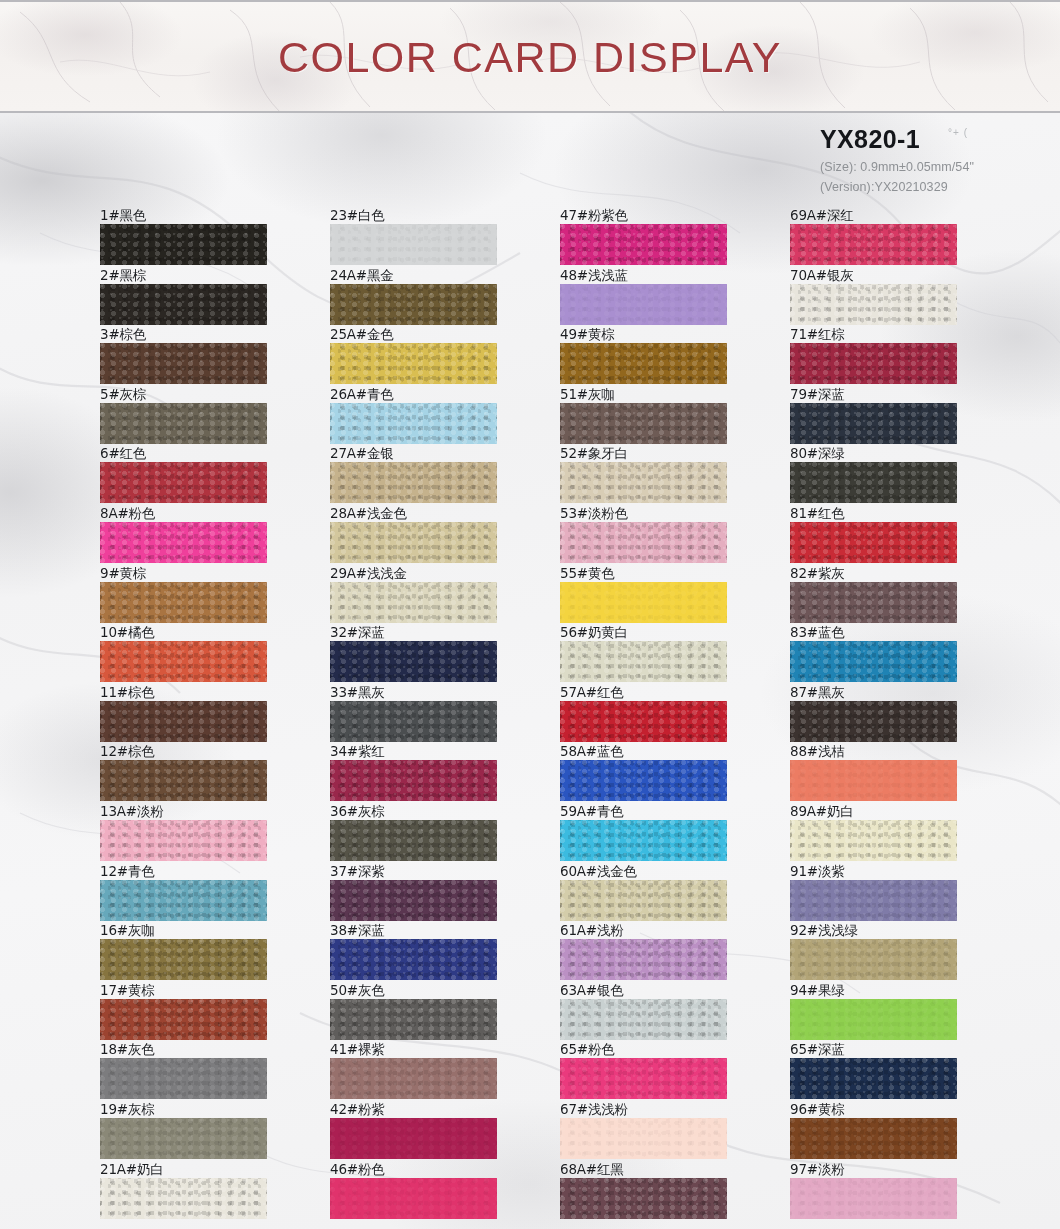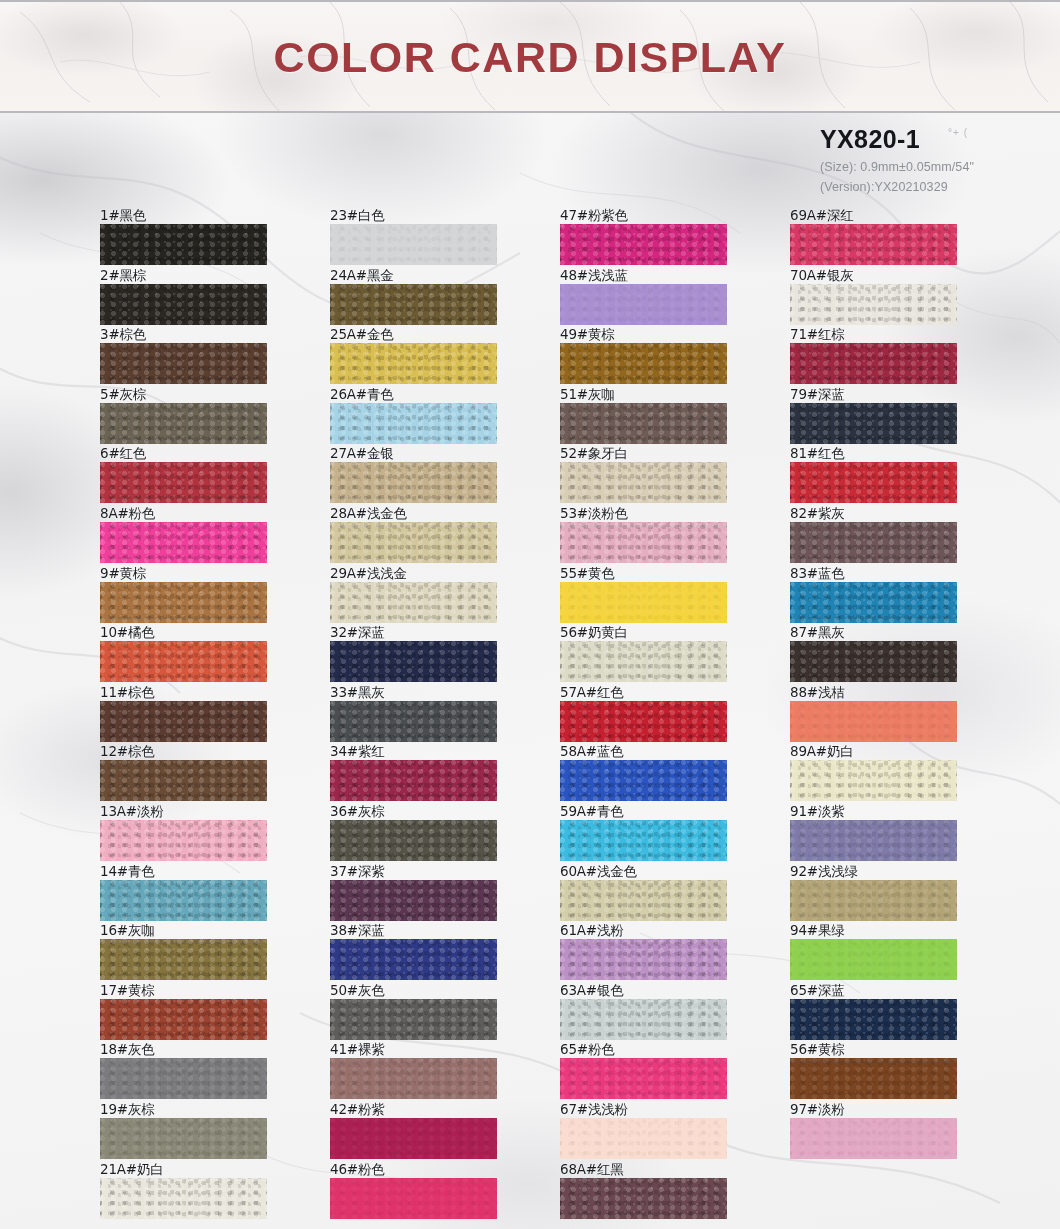--- a/index.html
+++ b/index.html
@@ -20,21 +20,21 @@
       radial-gradient(ellipse 120px 70px at 26% 72%, rgba(190,182,188,.30), rgba(255,255,255,0) 70%),
       radial-gradient(ellipse 160px 55px at 52% 18%, rgba(196,188,192,.26), rgba(255,255,255,0) 70%),
       radial-gradient(ellipse 130px 66px at 73% 64%, rgba(188,180,186,.30), rgba(255,255,255,0) 70%),
       radial-gradient(ellipse 150px 60px at 92% 28%, rgba(196,186,190,.30), rgba(255,255,255,0) 70%),
       linear-gradient(180deg,#f8f6f4 0%,#f4f1ef 50%,#f6f3f1 100%);
     overflow:hidden;
   }
   .banner-veins{position:absolute;inset:0;opacity:.5;}
   .banner-title{
     position:absolute;left:0;right:0;top:31px;text-align:center;
-    font-size:43px;font-weight:bold;letter-spacing:1.5px;
+    font-size:43px;font-weight:normal;letter-spacing:1.5px;
     color:#a23b3f;
     font-family:"Liberation Sans","DejaVu Sans",sans-serif;
     text-shadow:1px 1px 0 rgba(255,255,255,.6);
   }
 
   
   .board{
     position:absolute;left:0;top:113px;width:1060px;height:1116px;
     overflow:hidden;
     background:
@@ -198,21 +198,21 @@
         </div>
         <div class="cell">
           <div class="cell-label">12#棕色</div>
           <div class="cell-swatch grain" style="background-color: rgb(106, 76, 54);"></div>
         </div>
         <div class="cell">
           <div class="cell-label">13A#淡粉</div>
           <div class="cell-swatch grain" style="background-color: rgb(240, 174, 194);"></div>
         </div>
         <div class="cell">
-          <div class="cell-label">14#青色</div>
+          <div class="cell-label">12#青色</div>
           <div class="cell-swatch grain" style="background-color: rgb(102, 168, 187);"></div>
         </div>
         <div class="cell">
           <div class="cell-label">16#灰咖</div>
           <div class="cell-swatch grain" style="background-color: rgb(134, 116, 63);"></div>
         </div>
         <div class="cell">
           <div class="cell-label">17#黄棕</div>
           <div class="cell-swatch grain" style="background-color: rgb(156, 67, 48);"></div>
         </div>
@@ -380,20 +380,24 @@
         </div>
         <div class="cell">
           <div class="cell-label">71#红棕</div>
           <div class="cell-swatch grain" style="background-color: rgb(158, 39, 66);"></div>
         </div>
         <div class="cell">
           <div class="cell-label">79#深蓝</div>
           <div class="cell-swatch grain" style="background-color: rgb(43, 51, 64);"></div>
         </div>
         <div class="cell">
+          <div class="cell-label">80#深绿</div>
+          <div class="cell-swatch grain" style="background-color: rgb(60, 60, 54);"></div>
+        </div>
+        <div class="cell">
           <div class="cell-label">81#红色</div>
           <div class="cell-swatch grain" style="background-color: rgb(201, 43, 54);"></div>
         </div>
         <div class="cell">
           <div class="cell-label">82#紫灰</div>
           <div class="cell-swatch grain" style="background-color: rgb(110, 86, 88);"></div>
         </div>
         <div class="cell">
           <div class="cell-label">83#蓝色</div>
           <div class="cell-swatch grain" style="background-color: rgb(31, 131, 180);"></div>
@@ -420,21 +424,21 @@
         </div>
         <div class="cell">
           <div class="cell-label">94#果绿</div>
           <div class="cell-swatch smooth" style="background-color: rgb(143, 208, 79);"></div>
         </div>
         <div class="cell">
           <div class="cell-label">65#深蓝</div>
           <div class="cell-swatch grain" style="background-color: rgb(28, 46, 78);"></div>
         </div>
         <div class="cell">
-          <div class="cell-label">56#黄棕</div>
+          <div class="cell-label">96#黄棕</div>
           <div class="cell-swatch soft" style="background-color: rgb(123, 68, 32);"></div>
         </div>
         <div class="cell">
           <div class="cell-label">97#淡粉</div>
           <div class="cell-swatch smooth" style="background-color: rgb(227, 168, 196);"></div>
         </div>
       </div>
     </div>
 </div>
 

